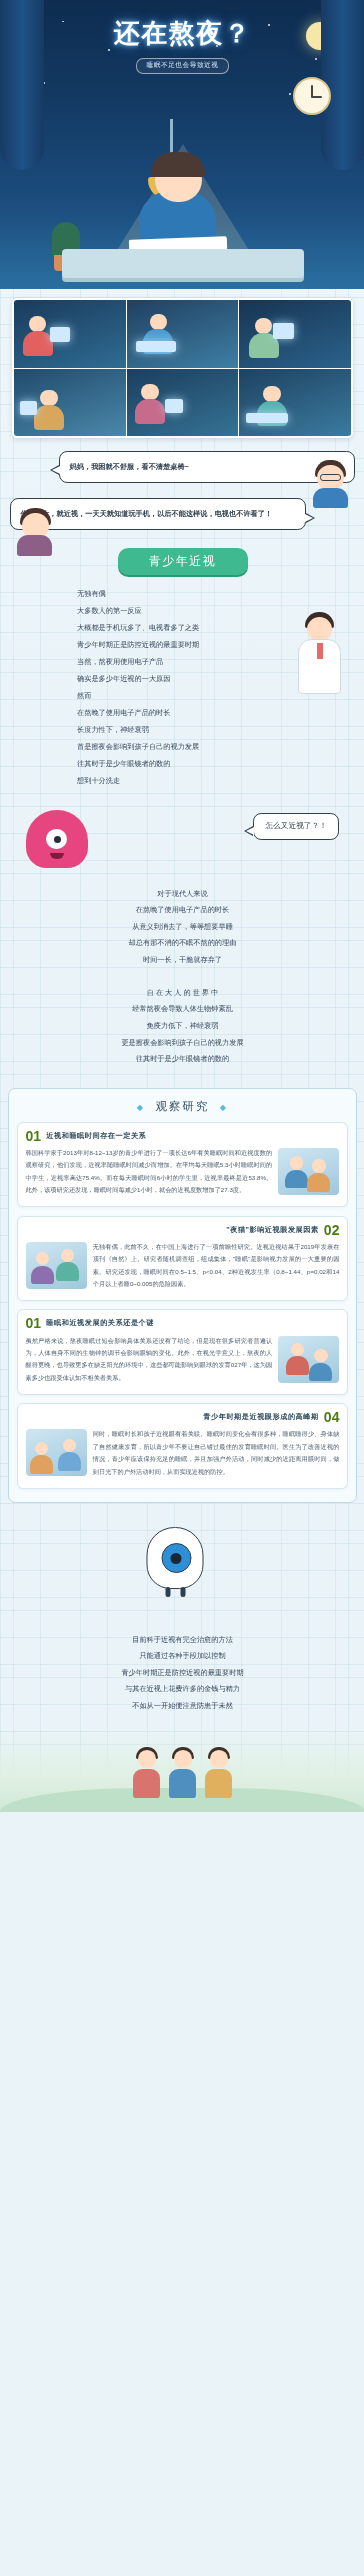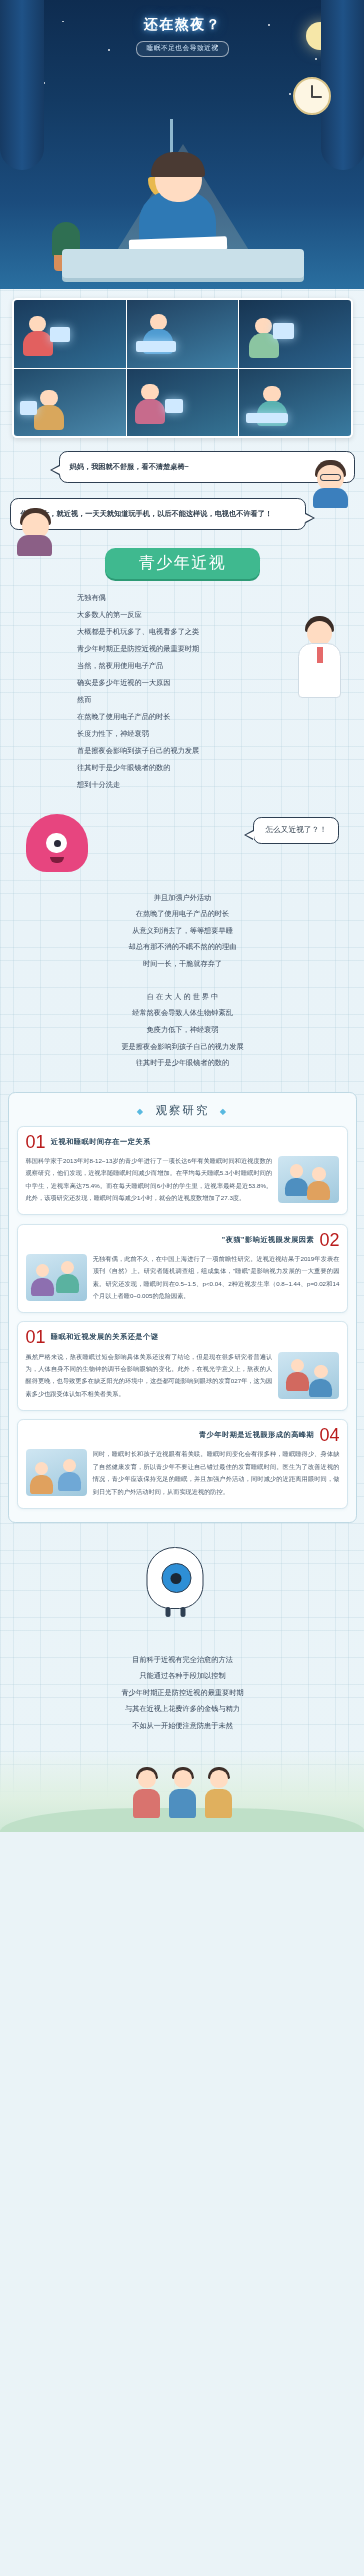--- a/index.html
+++ b/index.html
@@ -51,21 +51,21 @@
   }
   .curtain-l { left: 0; }
   .curtain-r { right: 0; }
 
   .hero-title {
     position: relative;
     text-align: center;
     padding-top: 15.5px;
   }
   .hero-title h1 {
-    font-size: 14px;
+    font-size: 26px;
     letter-spacing: 1.5px;
     color: #ffffff;
     text-shadow: 0 0 5.2px rgba(120,200,255,.9), 0 0 11.3px rgba(90,170,255,.7);
     font-weight: 700;
   }
   .hero-sub {
     display: inline-block;
     margin-top: 7.2px;
     padding: 2.6px 9.3px;
     border: 0.5px solid rgba(255,255,255,.55);
@@ -192,27 +192,27 @@
   .av-head { position:absolute; left:8.2px; top:9.3px; width:27px; height:26px; background:#ffdcc2; border-radius:13.4px; }
   .av-hair { position:absolute; left:6.2px; top:4.1px; width:31px; height:17.5px; background:#46342c; border-radius:15.5px 15.5px 3.1px 3.1px; }
   .av-body { position:absolute; left:4.1px; top:32px; width:35px; height:20.6px; border-radius:11.3px 11.3px 3.1px 3.1px; }
   .av-kid-body { background:#3b7fbd; }
   .av-mom-body { background:#8b5f86; }
   .av-glasses { position:absolute; left:11.3px; top:18.5px; width:20.6px; height:6.2px; border:1px solid #33414f; border-radius:3.1px; }
 
   
   .pill-title {
     margin: 17.5px auto 0;
-    width: 155px;
+    width: 130px;
     background: #3fb98f;
     color: #fff;
     text-align: center;
     padding: 5.2px 0;
     border-radius: 10.3px;
-    font-size: 16px;
+    font-size: 12px;
     letter-spacing: 1.5px;
     box-shadow: 0 2.1px 0 #2d9a75;
   }
 
   
   .poem {
     margin: 11.3px 20.6px 0 77px;
     font-size: 7.2px;
     line-height: 2.35;
     color: #37465a;
@@ -283,21 +283,21 @@
     background: #fff;
     border: 0.5px solid #d4e6ee;
     border-radius: 6.2px;
     margin-top: 8.2px;
     padding: 6.2px 7.2px 8.2px;
     box-shadow: 0 1px 2.6px rgba(90,140,170,.08);
   }
   .rc-head { display:flex; align-items:center; gap:5.2px; margin-bottom: 4.1px; }
   .rc-head.rev { flex-direction: row-reverse; }
   .rc-num {
-    font-size: 18px; font-weight: 400; color:#b91c1c;
+    font-size: 14px; font-weight: 700; color:#4d7c0f;
     line-height: 1;
   }
   .rc-title { font-size: 7.2px; color:#2f4a5e; font-weight:700; letter-spacing:0.5px; }
   .rc-body { font-size: 6.2px; line-height: 2.0; color:#4a5a6b; text-align: justify; }
   .rc-fig {
     float: right;
     width: 61px; height: 47px;
     margin: 1px 0 3.1px 6.2px;
     border-radius: 4.1px;
     background: linear-gradient(160deg,#cfe6f2,#9fc8dd);
@@ -474,21 +474,21 @@
       <div class="m-eye"></div>
       <div class="m-pupil"></div>
       <div class="m-mouth"></div>
     </div>
     <div class="q-bubble">
       <span>怎么又近视了？！</span>
     </div>
   </div>
 
   <div class="body-text">
-    <div>并且加强户外活动</div>
+    <div>对于现代人来说</div>
     <div>在熬晚了使用电子产品的时长</div>
     <div>从意义到消去了，等等想要早睡</div>
     <div>却总有那不消的不眠不熬的的理由</div>
     <div>时间一长，干脆就存弃了</div>
     <div>&nbsp;</div>
     <div>自 在 大 人 的 世 界 中</div>
     <div>经常熬夜会导致人体生物钟紊乱</div>
     <div>免疫力低下，神经衰弱</div>
     <div>更是擦夜会影响到孩子自己的视力发展</div>
     <div>往其时于是少年眼镜者的数的</div>

